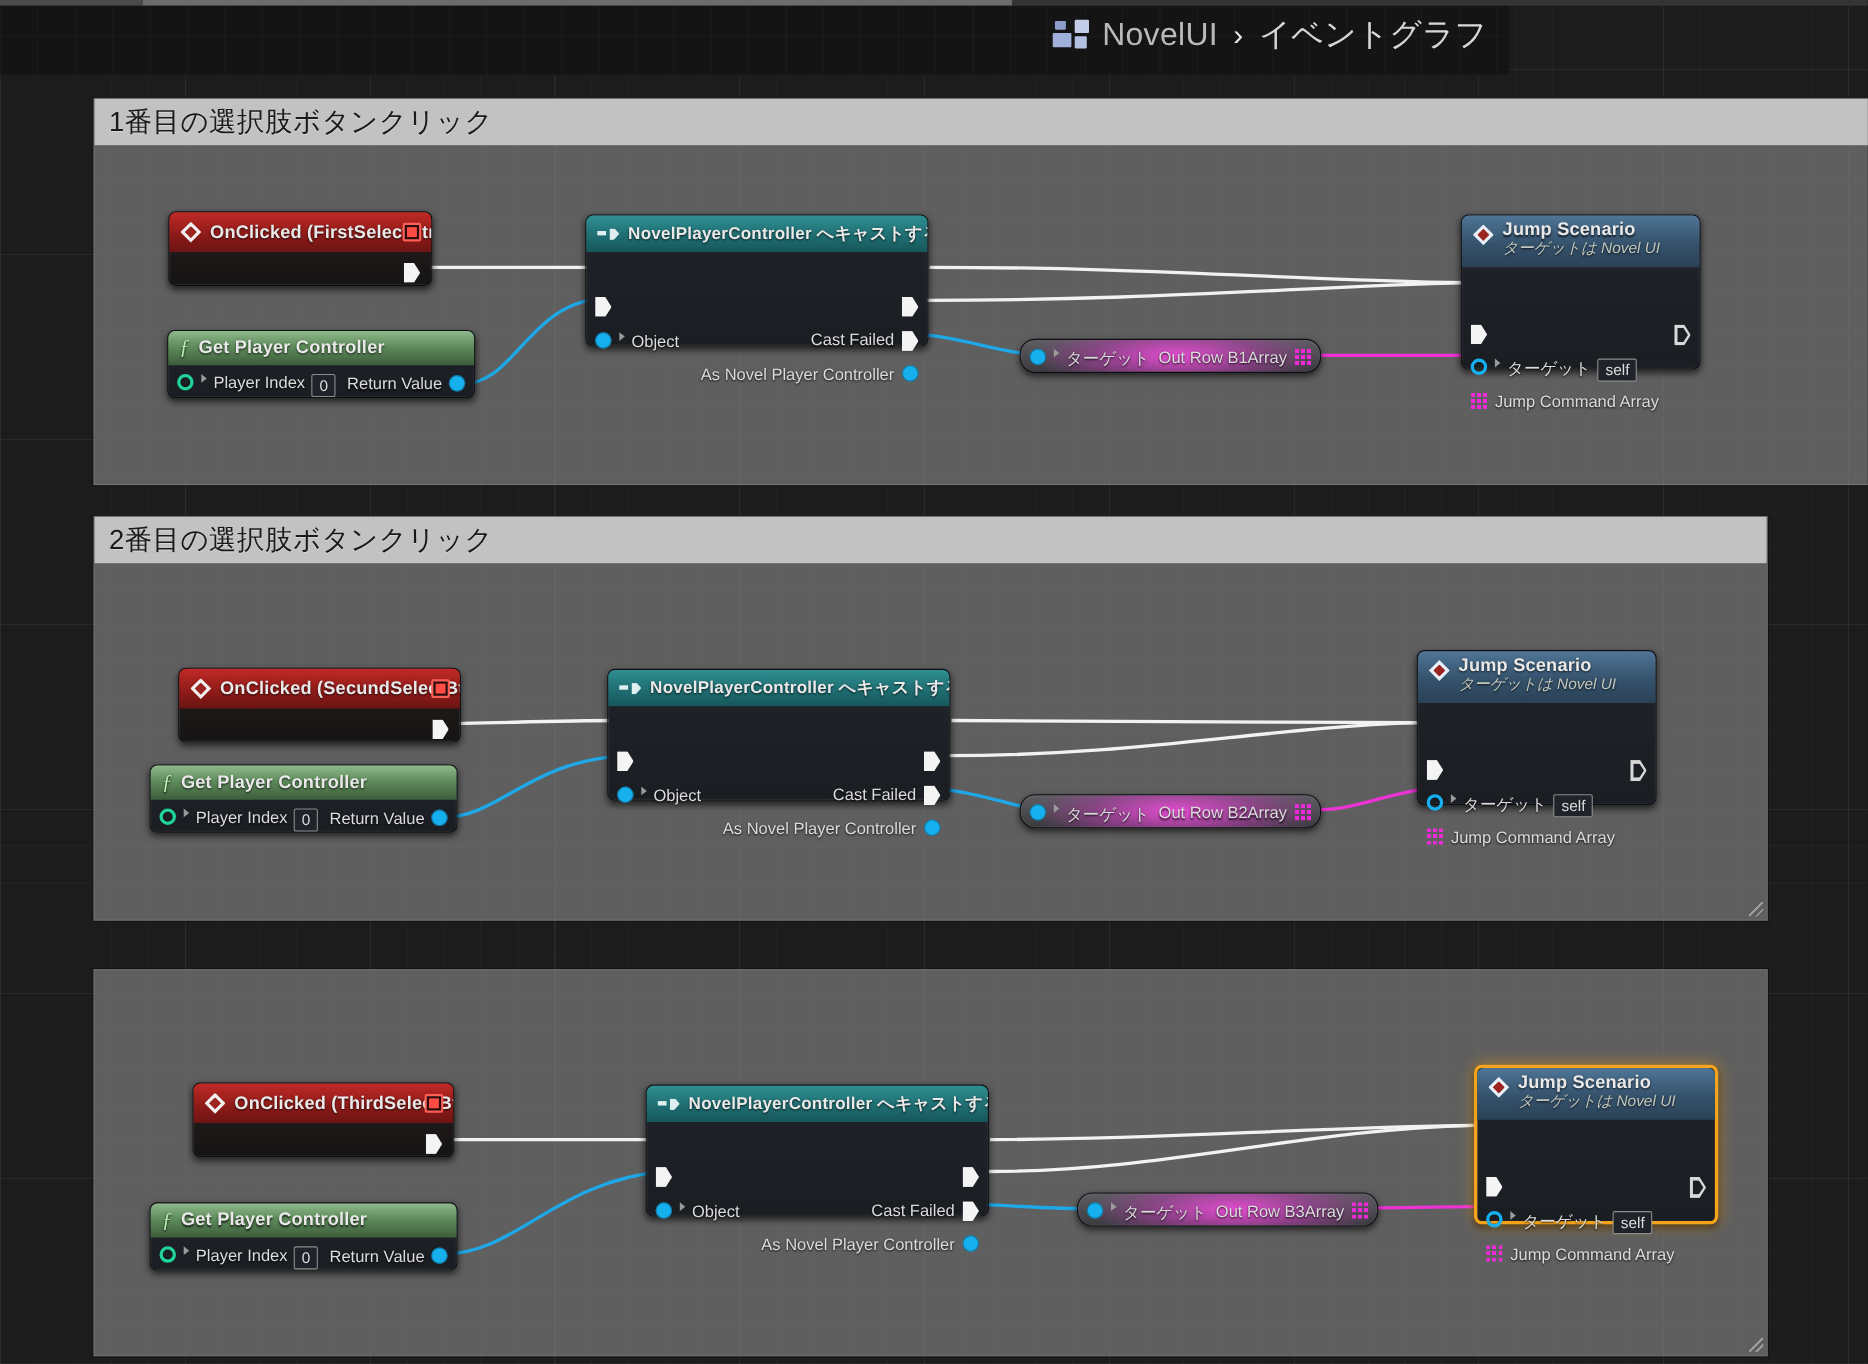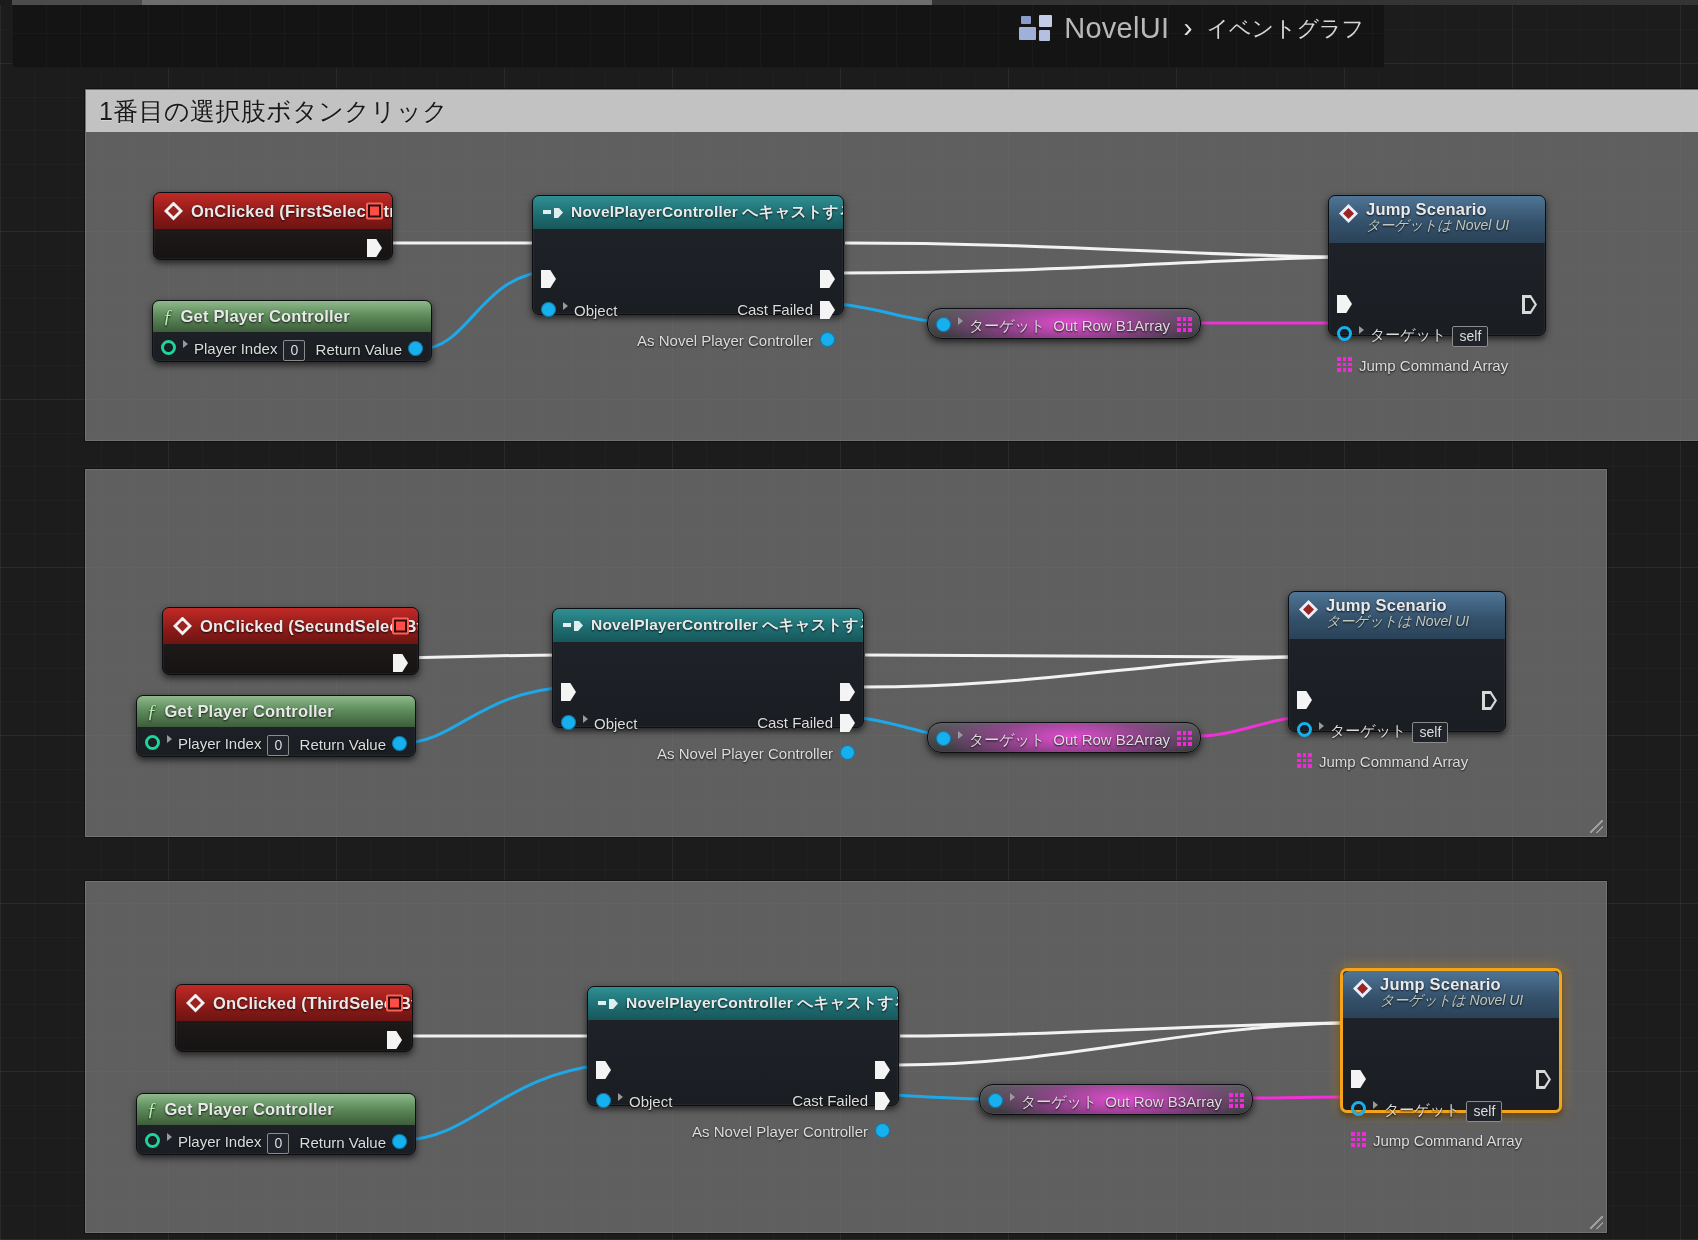--- a/index.html
+++ b/index.html
@@ -13,21 +13,20 @@
   #app { position: relative; width: 1698px; height: 1240px; overflow: hidden; }
 
   
   .topbar {
     position: absolute; left: 0; top: 0; width: 1372px; height: 68px;
     background:
       repeating-linear-gradient(0deg, rgba(255,255,255,.022) 0 1px, transparent 1px 34px),
       repeating-linear-gradient(90deg, rgba(255,255,255,.022) 0 1px, transparent 1px 34px),
       #141414;
     z-index: 40;
-    margin-left: 12px;
   }
   .topbar-sliver {
     position: absolute; left: 0; top: 0; width: 1698px; height: 5px;
     background: #2d2d2d;
   }
   .topbar-sliver .seg1 { position:absolute; left:0; top:0; width:130px; height:5px; background:#4b4b4b; }
   .topbar-sliver .seg2 { position:absolute; left:130px; top:0; width:790px; height:5px; background:#6d6d6d; }
   .topbar-sliver .seg3 { position:absolute; left:920px; top:0; width:778px; height:5px; background:#343434; }
 
   .breadcrumb {
@@ -38,21 +37,21 @@
   .bc-icon { width: 34px; height: 30px; position: relative; }
   .bc-icon i { position: absolute; background: #aab6d8; border-radius: 1px; display:block; }
   .bc-icon .b1 { left: 0px;  top: 13px; width: 17px; height: 13px; background:#9fb0da; }
   .bc-icon .b2 { left: 20px; top: 1px;  width: 13px; height: 12px; background:#c3cde8; }
   .bc-icon .b3 { left: 20px; top: 16px; width: 11px; height: 11px; background:#b4c0e2; }
   .bc-icon .b4 { left: 2px;  top: 2px;  width: 10px; height: 8px;  background:#8b9ccb; }
   .bc-text {
     font-size: 29px; color: #b9b9b9; letter-spacing: .3px; white-space: nowrap;
   }
   .bc-sep { font-size: 27px; color: #e6e6e6; padding: 0 3px; font-weight: 300; }
-  .bc-leaf { font-size: 22px; color: #d7d7d7; white-space: nowrap; text-align: right; }
+  .bc-leaf { font-size: 29px; color: #d7d7d7; white-space: nowrap; text-align: right; }
 
   
   .canvas {
     position: absolute; left: 0; top: 5px; width: 1698px; height: 1235px;
     background:
       repeating-linear-gradient(0deg, rgba(255,255,255,.020) 0 1px, transparent 1px 33.6px),
       repeating-linear-gradient(90deg, rgba(255,255,255,.020) 0 1px, transparent 1px 33.6px),
       repeating-linear-gradient(0deg, rgba(255,255,255,.045) 0 1px, transparent 1px 168px),
       repeating-linear-gradient(90deg, rgba(255,255,255,.045) 0 1px, transparent 1px 168px),
       #1c1c1c;
@@ -353,20 +352,21 @@
           <span class="value-box self">self</span>
         </div>
         <div class="pinrow" style="left:8px; top:114px; gap:7px;">
           <span class="arr-pin"></span>
           <span class="pin-label">Jump Command Array</span>
         </div>
       </div>
     </div>
 
     <div class="comment" style="left:85px; top:464px; width:1522px; height:368px;">
+      <div class="comment-title">2番目の選択肢ボタンクリック</div>
       <div class="comment-resize"></div>
     </div>
 
     <div class="node event" style="left:162px; top:602px; width:257px; height:68px;">
       <div class="hdr">
         <span class="ev-diamond"></span>
         <span class="ttl">OnClicked (SecundSelectBtn)</span>
         <span class="ev-stop"></span>
       </div>
       <div class="body">

